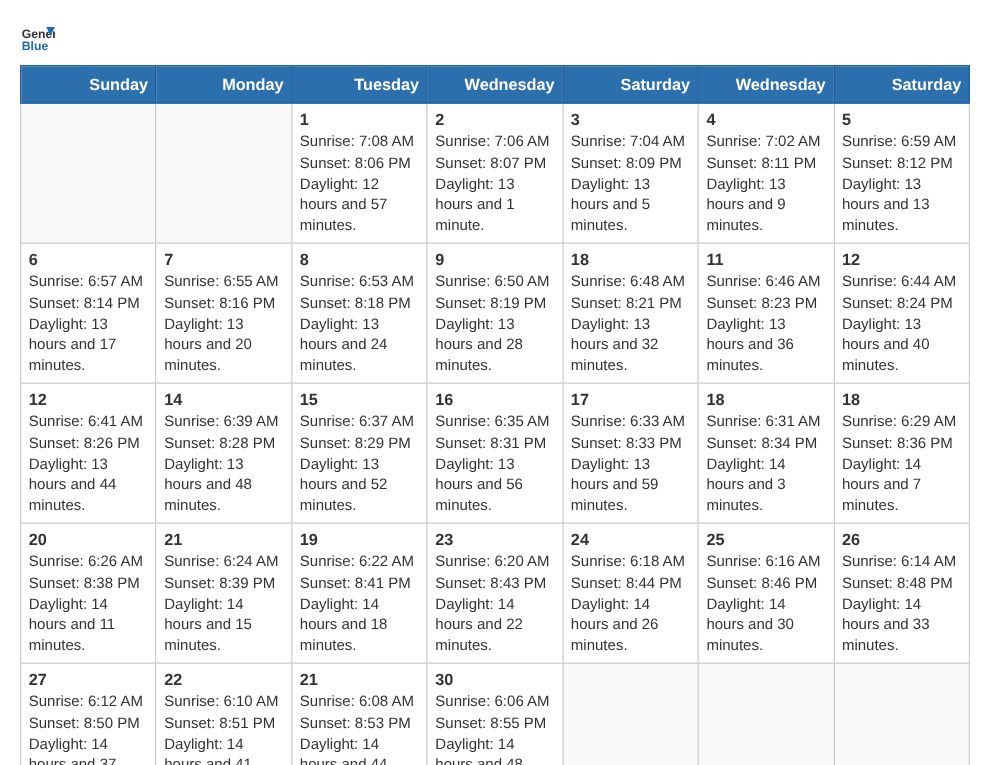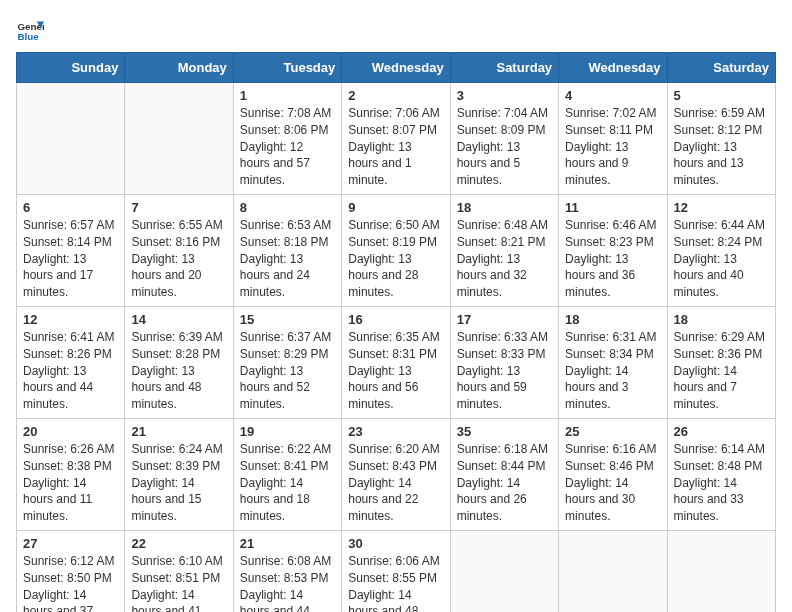--- a/index.html
+++ b/index.html
@@ -205,21 +205,21 @@
         </td>
         <td>
           <span class="day-number">19</span>
           <div class="day-info">Sunrise: 6:22 AM<br>Sunset: 8:41 PM<br>Daylight: 14 hours and 18 minutes.</div>
         </td>
         <td>
           <span class="day-number">23</span>
           <div class="day-info">Sunrise: 6:20 AM<br>Sunset: 8:43 PM<br>Daylight: 14 hours and 22 minutes.</div>
         </td>
         <td>
-          <span class="day-number">35</span>
+          <span class="day-number">24</span>
           <div class="day-info">Sunrise: 6:18 AM<br>Sunset: 8:44 PM<br>Daylight: 14 hours and 26 minutes.</div>
         </td>
         <td>
           <span class="day-number">25</span>
           <div class="day-info">Sunrise: 6:16 AM<br>Sunset: 8:46 PM<br>Daylight: 14 hours and 30 minutes.</div>
         </td>
         <td>
           <span class="day-number">26</span>
           <div class="day-info">Sunrise: 6:14 AM<br>Sunset: 8:48 PM<br>Daylight: 14 hours and 33 minutes.</div>
         </td>

